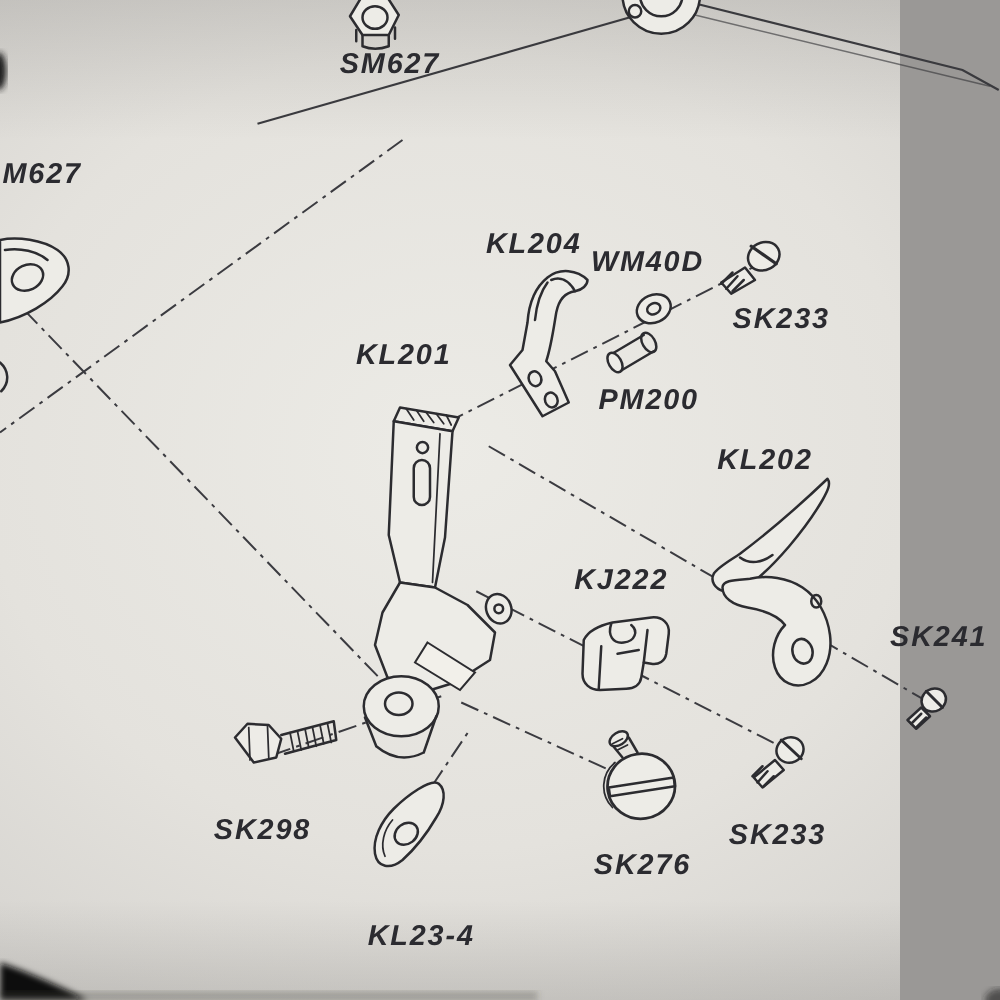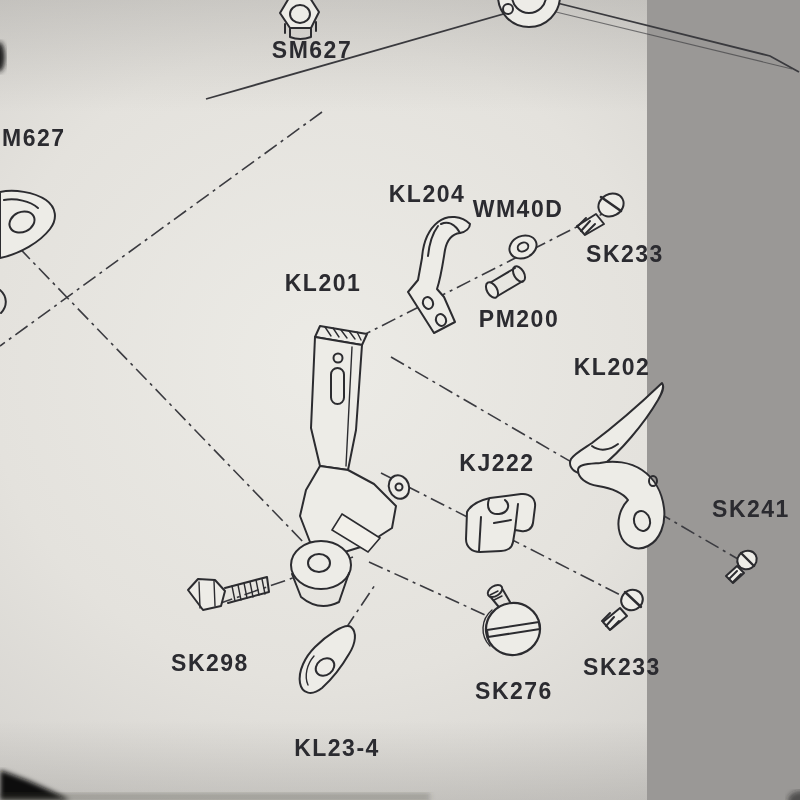--- a/index.html
+++ b/index.html
@@ -1,22 +1,23 @@
 <!DOCTYPE html>
 <html><head>
 <meta charset="utf-8">
 <style>
   html,body{margin:0;padding:0;}
   body{width:800px;height:800px;overflow:hidden;background:#9a9896;}
   .photo{
-    position:relative;width:647px;height:800px;
+    position:relative;width:720px;height:800px;
     background-image:
       linear-gradient(180deg, rgba(110,108,105,0.20) 0%, rgba(0,0,0,0) 14%),
       linear-gradient(0deg, rgba(90,88,85,0.18) 0%, rgba(0,0,0,0) 10%),
       radial-gradient(130% 100% at 50% 45%, #ecebe6 0%, #e4e2dd 40%, #d4d2ce 68%, #b9b7b4 88%, #a9a7a5 100%);
+    font-style: italic;
   }
   svg{position:absolute;inset:0;}
   .lbl{
     font-family:"Liberation Sans",sans-serif;
     font-weight:bold;font-size:23px;letter-spacing:1.5px;
     fill:#2b2b30;
   }
   .ink{stroke:#2c2c30;stroke-width:2;fill:none;stroke-linecap:round;stroke-linejoin:round;}
   .part{stroke:#2c2c30;stroke-width:2;fill:#edece7;stroke-linejoin:round;}
   .cl{stroke:#3b3b40;stroke-width:1.6;fill:none;stroke-dasharray:15 5 3 5;}

